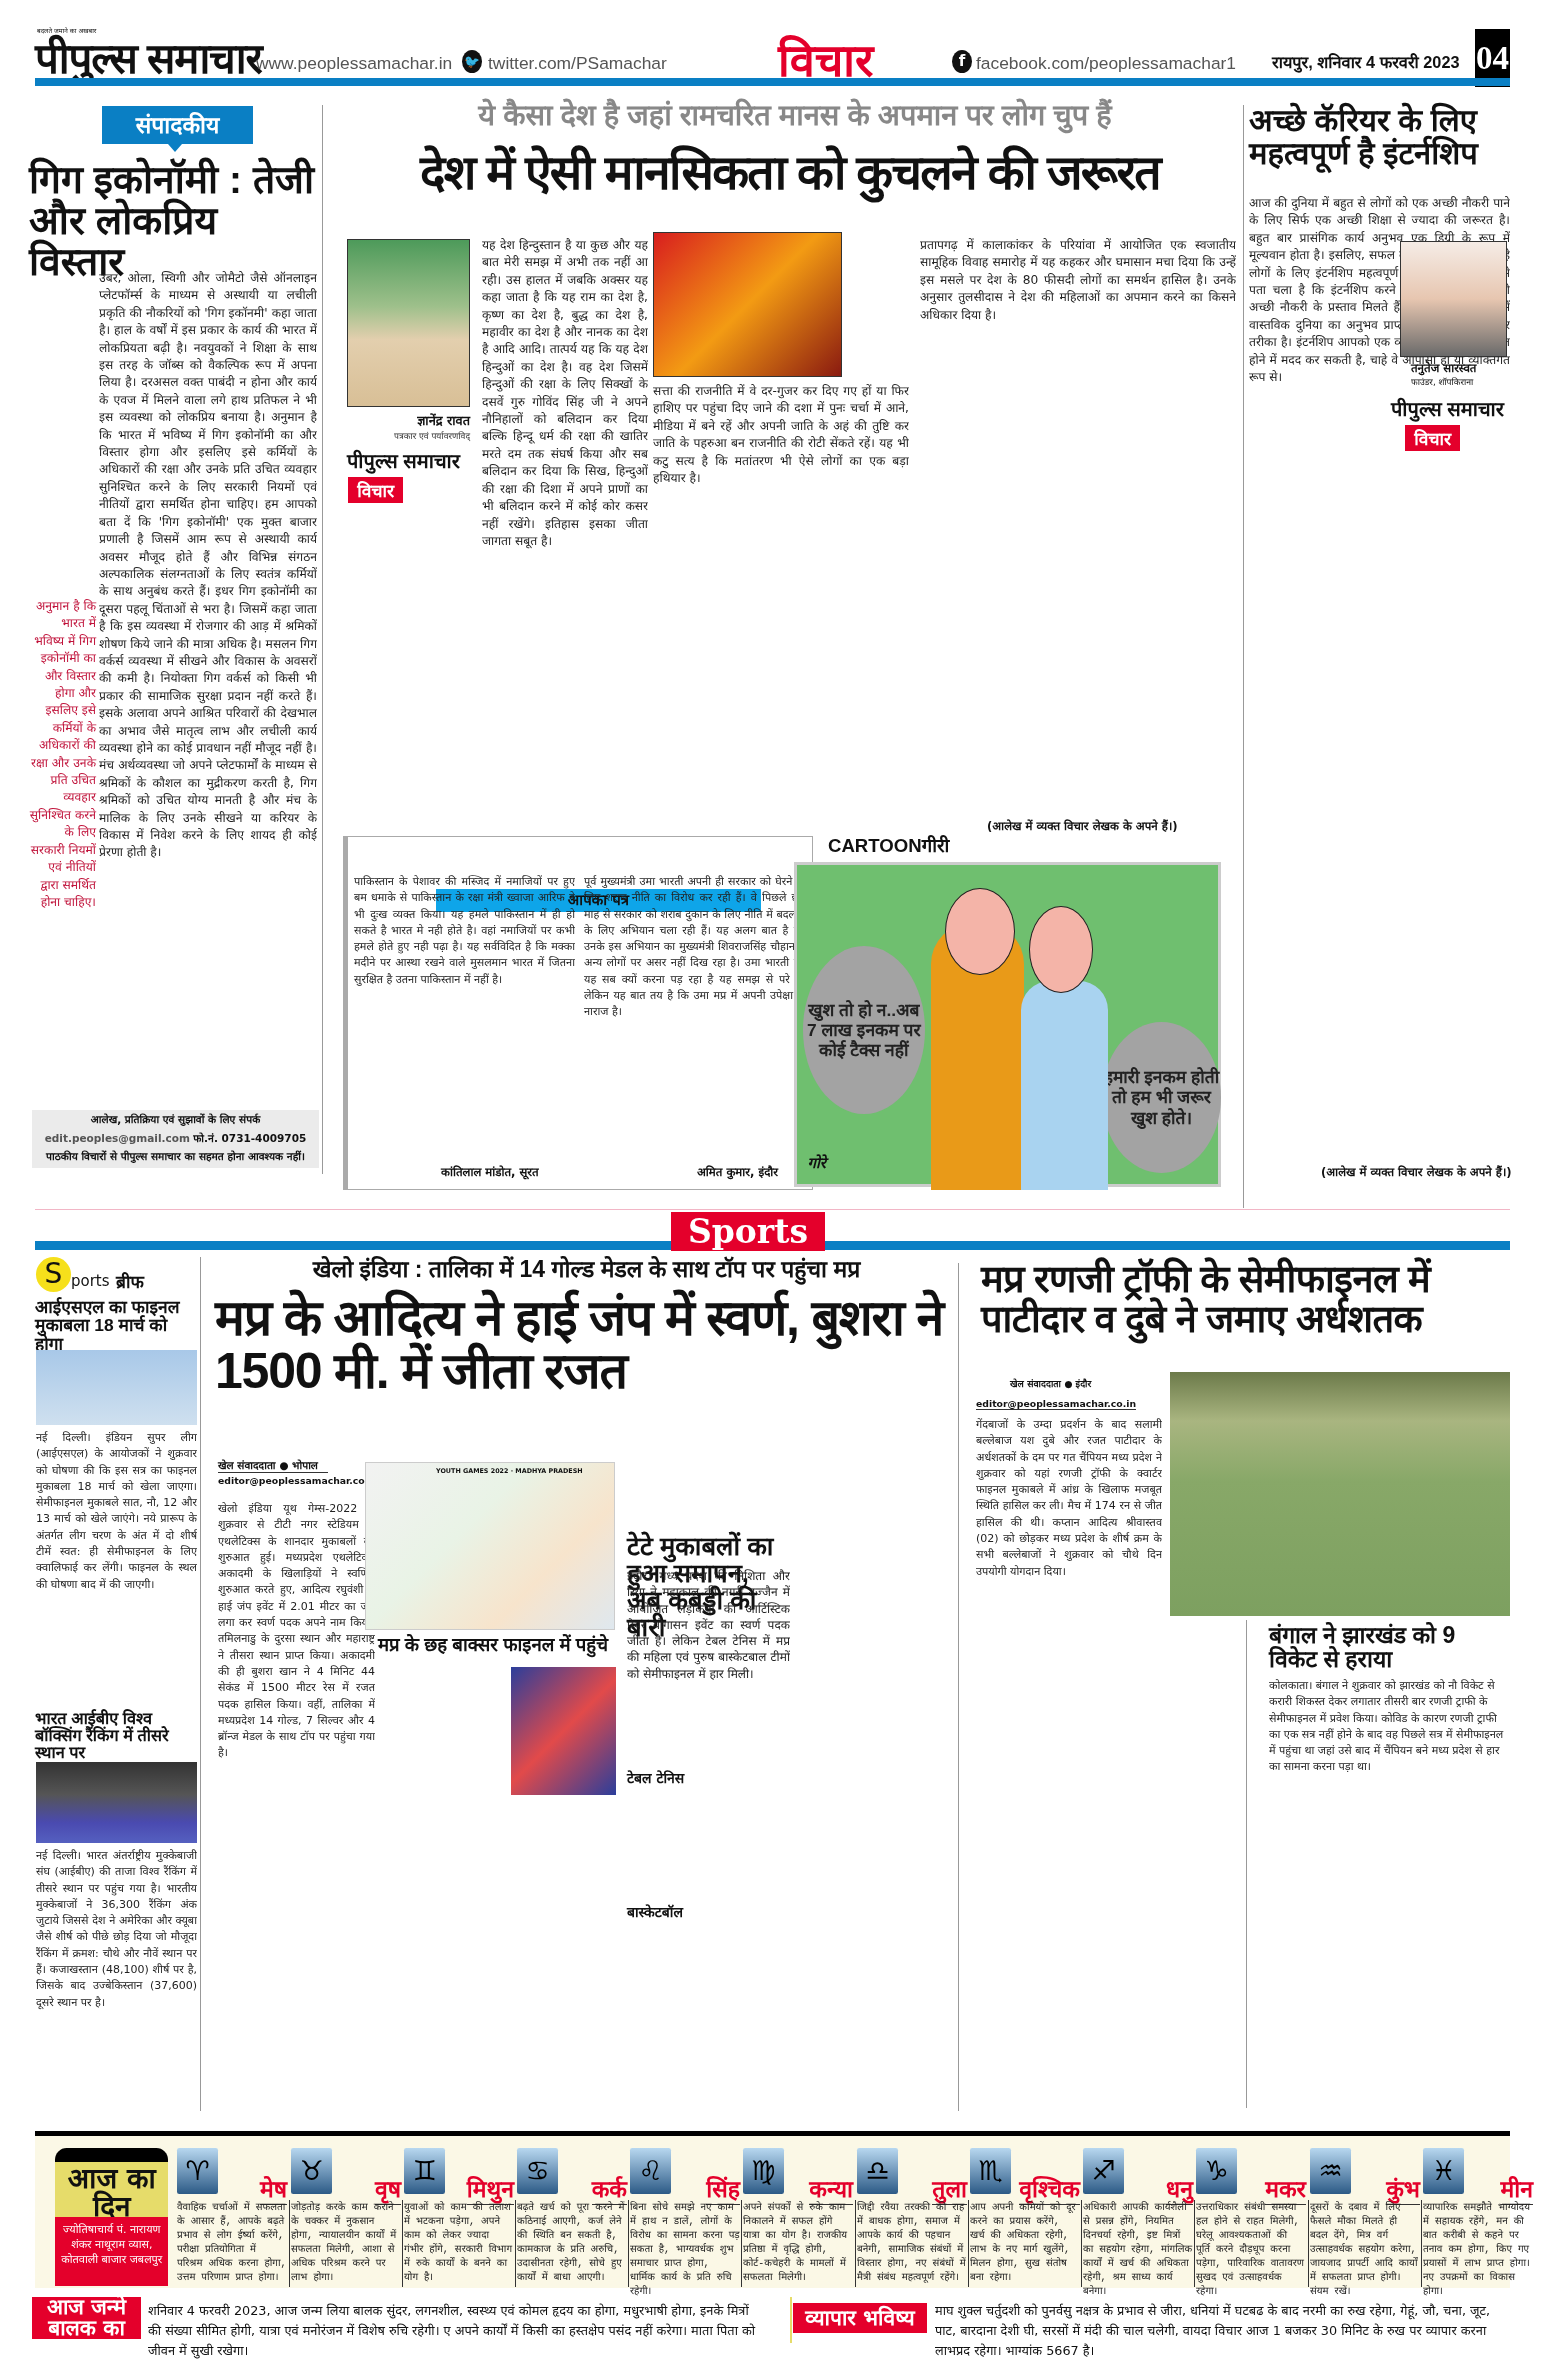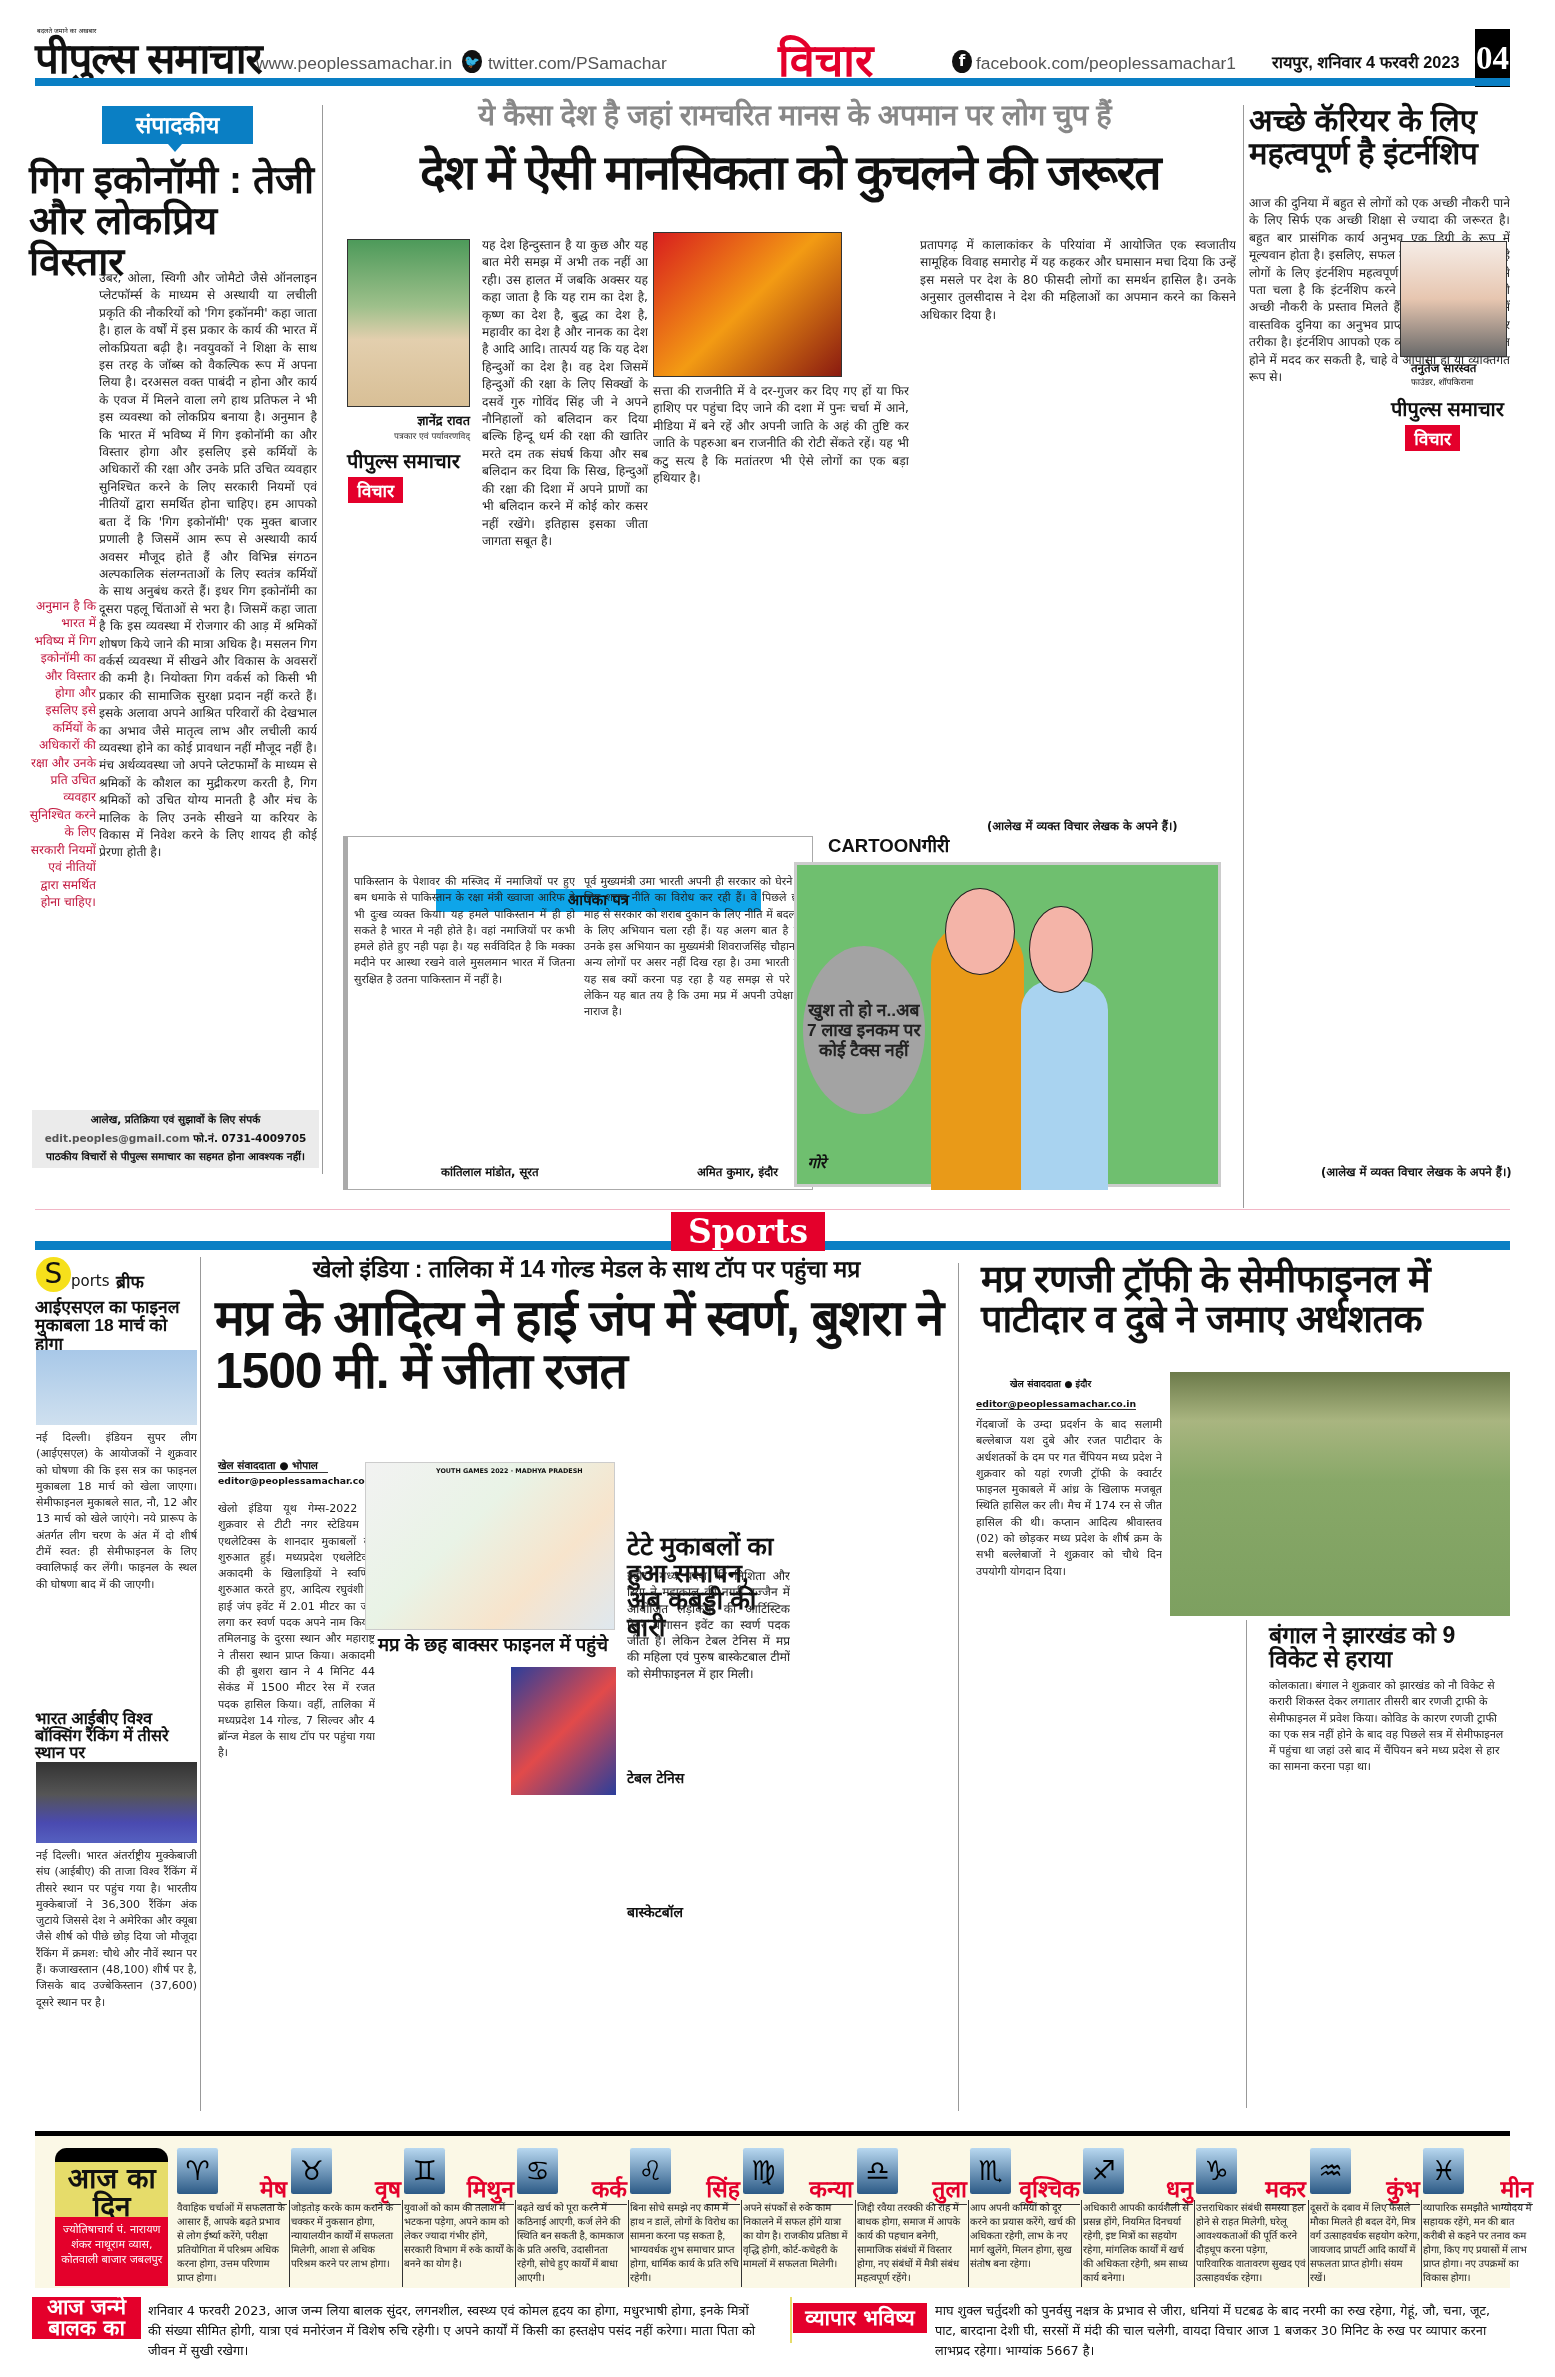--- a/index.html
+++ b/index.html
@@ -20,21 +20,21 @@
   .badge-red{background:#e4002b;color:#fff;font-weight:bold;text-align:center}
   .headline{font-weight:bold;font-family:"Liberation Sans",sans-serif;line-height:1.05}
   .ps-logo{font-weight:bold;font-size:20px;font-family:"Liberation Sans",sans-serif}
   .vichar-badge{background:#e4002b;color:#fff;font-weight:bold;font-size:17.4px;padding:1.2px 9.3px}
   .cartoon{background:#6fbf6f;border:3.5px solid #ccc}
   .bubble{background:#a3a3a3;border-radius:50%;display:flex;align-items:center;justify-content:center;text-align:center;font-size:21px;font-weight:bold;color:#222;line-height:1.15;font-family:"Liberation Sans",sans-serif}
   .rashi-wrap{left:35px;top:2131px;width:1475px;height:157px;background:#fbf8e6;border-top:5.8px solid #000}
   .rashi{position:absolute;top:11.6px;width:110px;height:139px}
   .rashi-icon{width:41px;height:46px;background:linear-gradient(180deg,#b8d8f0,#2c5a86);border-radius:2.3px;display:flex;align-items:center;justify-content:center;color:#000;font-size:27px}
   .rashi-name{position:absolute;right:0;top:24.4px;font-size:23px;font-weight:bold;color:#e4002b;border-bottom:1.7px solid #333;font-family:"Liberation Sans",sans-serif}
-  .rashi-text{position:absolute;top:53px;left:0;width:110px;font-size:10px;line-height:14px;color:#222;font-family:Liberation Serif, serif}
+  .rashi-text{position:absolute;top:53px;left:0;width:110px;font-size:10px;line-height:14px;color:#222;font-family:Liberation Mono, monospace}
 </style>
 </head>
 <body>
 
 <div class="abs tagline">बदलते जमाने का अखबार</div>
 <div class="abs logo">पीपुल्स समाचार</div>
 <div class="abs url" style="left:256px;top:53px">www.peoplessamachar.in</div>
 <div class="abs" style="left:462px;top:50px;width:20px;height:23px;border-radius:50%;background:#111;color:#fff;text-align:center;line-height:23px;font-size:12.8px">🐦</div>
 <div class="abs url" style="left:488px;top:53px">twitter.com/PSamachar</div>
 <div class="abs section-title">विचार</div>
@@ -77,20 +77,21 @@
 <div class="abs" style="left:343px;top:836px;width:470px;height:354px;border:1.7px solid #aaa;border-left:5.8px solid #aaa"></div>
 <div class="abs" style="left:436px;top:889px;width:325px;height:23px;background:#0ea5e9;text-align:center;font-size:15px;font-weight:bold;line-height:23px">आपका पत्र</div>
 <div class="abs col-text" style="left:354px;top:874px;width:221px;height:279px;overflow:hidden;font-size:11px;line-height:16.3px">पाकिस्तान के पेशावर की मस्जिद में नमाजियों पर हुए बम धमाके से पाकिस्तान के रक्षा मंत्री ख्वाजा आरिफ ने भी दुःख व्यक्त किया। यह हमले पाकिस्तान में ही हो सकते है भारत मे नही होते है। वहां नमाजियों पर कभी हमले होते हुए नही पढ़ा है। यह सर्वविदित है कि मक्का मदीने पर आस्था रखने वाले मुसलमान भारत में जितना सुरक्षित है उतना पाकिस्तान में नहीं है।</div>
 <div class="abs" style="left:441px;top:1164px;font-size:11.6px;font-weight:bold">कांतिलाल मांडोत, सूरत</div>
 <div class="abs col-text" style="left:584px;top:874px;width:221px;height:279px;overflow:hidden;font-size:11px;line-height:16.3px">पूर्व मुख्यमंत्री उमा भारती अपनी ही सरकार को घेरने के लिए शराब नीति का विरोध कर रही हैं। वे पिछले छह माह से सरकार को शराब दुकान के लिए नीति में बदलाव के लिए अभियान चला रही हैं। यह अलग बात है कि उनके इस अभियान का मुख्यमंत्री शिवराजसिंह चौहान व अन्य लोगों पर असर नहीं दिख रहा है। उमा भारती को यह सब क्यों करना पड़ रहा है यह समझ से परे है, लेकिन यह बात तय है कि उमा मप्र में अपनी उपेक्षा से नाराज है।</div>
 <div class="abs" style="left:697px;top:1164px;font-size:11.6px;font-weight:bold">अमित कुमार, इंदौर</div>
 
 <div class="abs" style="left:828px;top:832px;font-size:18.6px;font-weight:bold;font-family:'Liberation Sans',sans-serif">CARTOONगीरी</div>
 <div class="abs cartoon" style="left:794px;top:862px;width:427px;height:325px">
   <div class="abs bubble" style="left:5.8px;top:81px;width:122px;height:168px;font-size:17.4px">खुश तो हो न..अब 7 लाख इनकम पर कोई टैक्स नहीं</div>
+  <div class="abs bubble" style="left:305px;top:157px;width:119px;height:151px;font-size:17.4px">हमारी इनकम होती तो हम भी जरूर खुश होते।</div>
   <div class="abs" style="left:134px;top:58px;width:93px;height:267px;background:#e99a18;border-radius:41px 41px 0 0"></div>
   <div class="abs" style="left:148px;top:23px;width:70px;height:87px;background:#f4b4a8;border-radius:50%;border:1.7px solid #222"></div>
   <div class="abs" style="left:224px;top:116px;width:87px;height:209px;background:#a9d3f0;border-radius:29px 29px 0 0"></div>
   <div class="abs" style="left:232px;top:41px;width:64px;height:87px;background:#f4b4a8;border-radius:50%;border:1.7px solid #222"></div>
   <div class="abs" style="left:10.5px;top:287px;font-size:15px;font-weight:bold;font-style:italic">गोरे</div>
 </div>
 
 <div class="abs vrule" style="left:1243px;top:105px;height:1103px"></div>
 <div class="abs headline" style="left:1249px;top:105px;width:261px;font-size:31px">अच्छे कॅरियर के लिए महत्वपूर्ण है इंटर्नशिप</div>
 <div class="abs col-text" style="left:1249px;top:195px;width:261px;height:967px;overflow:hidden">आज की दुनिया में बहुत से लोगों को एक अच्छी नौकरी पाने के लिए सिर्फ एक अच्छी शिक्षा से ज्यादा की जरूरत है। बहुत बार प्रासंगिक कार्य अनुभव एक डिग्री के रूप में मूल्यवान होता है। इसलिए, सफल कॅरियर की तलाश कर रहे लोगों के लिए इंटर्नशिप महत्वपूर्ण है। हाल के सर्वेक्षणों से पता चला है कि इंटर्नशिप करने वाले बहुत से लोगों को अच्छी नौकरी के प्रस्ताव मिलते हैं। इंटर्नशिप अपने क्षेत्र में वास्तविक दुनिया का अनुभव प्राप्त करने का एक शानदार तरीका है। इंटर्नशिप आपको एक व्यक्ति के रूप में विकसित होने में मदद कर सकती है, चाहे वे आपासी हों या व्यक्तिगत रूप से।</div>

